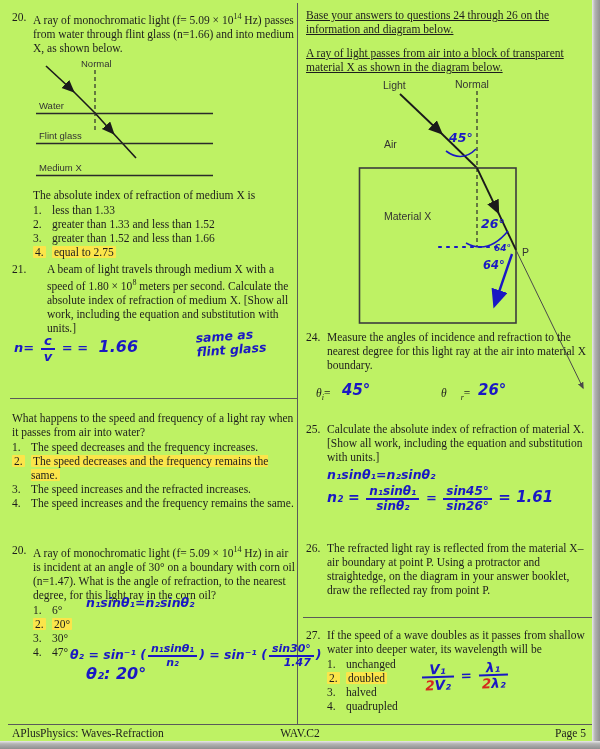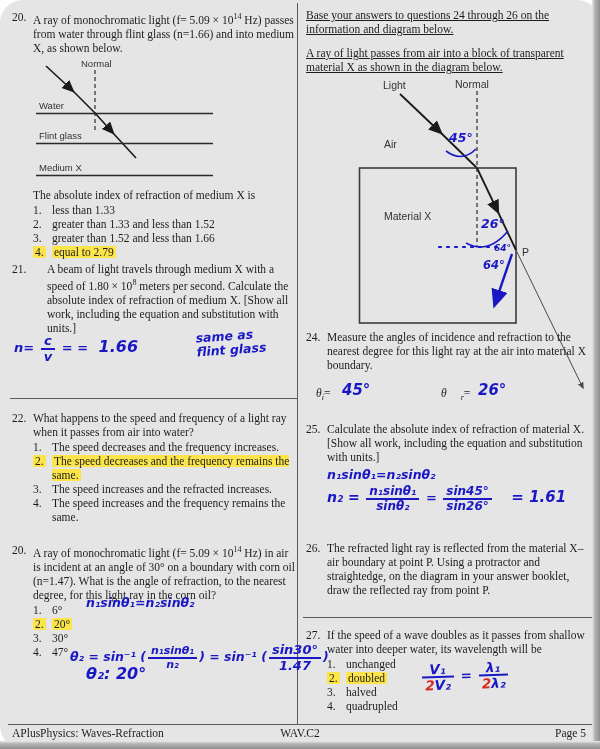--- a/index.html
+++ b/index.html
@@ -2,21 +2,21 @@
 <html style="--highlight: #fbe54a; --ink: #1a18c4; --red: #d42a1e;"><head>
 <meta charset="utf-8">
 <style>
   html,body{margin:0;padding:0;}
   body{
     width:600px;height:749px;position:relative;overflow:hidden;
     background:#ffffff;
     font-family:"Liberation Serif",serif;
     color:#1d1d1d;
   }
-  .page{position:absolute;inset:0;background:#e5e5e5;border-radius:23px;}
+  .page{position:absolute;inset:0;background:#bef264;}
   
   .frame-right{position:absolute;top:0;right:0;width:8px;height:749px;
     background:linear-gradient(90deg,#e9e9e9 0%,#b4b4b4 35%,#8f8f8f 100%);}
   .frame-bottom{position:absolute;left:0;bottom:0;width:600px;height:8px;
     background:linear-gradient(180deg,#e9e9e9 0%,#b4b4b4 35%,#8f8f8f 100%);}
 
   .vdivider{position:absolute;left:297px;top:3px;width:1px;height:721px;background:#5a5a5a;}
   .hdiv{position:absolute;height:1px;background:#5a5a5a;}
 
   .col{position:absolute;font-size:11.5px;line-height:14px;}
@@ -46,21 +46,21 @@
   .frac>.den{display:block;padding:0 3px;}
 
   .work21{position:absolute;left:2px;top:72px;right:0;white-space:nowrap;}
   .work21 .res{font-size:16px;margin-left:6px;}
   .note21{position:absolute;left:182px;top:-6px;width:100px;transform:rotate(-4deg);
           font-size:12.5px;line-height:14px;white-space:normal;}
 
   .q23hw{position:absolute;white-space:nowrap;}
   .q25work{margin-top:4px;}
   .q25work .line2{margin-top:3px;}
-  .q25work .res{font-size:15px;margin-left:13px;}
+  .q25work .res{font-size:15px;margin-left:0;}
   .q27hw{position:absolute;left:93px;top:33px;white-space:nowrap;transform:rotate(-2deg);font-size:13.5px;}
 
   .ansrow{position:absolute;left:0;right:0;height:24px;}
   .ansrow>span{position:absolute;top:0;}
   .ptheta{font-family:"Liberation Serif",serif;font-style:italic;}
   .hwans{font-family:"DejaVu Sans",sans-serif;font-style:italic;font-weight:bold;
          color:var(--ink,#1a18c4);font-size:15px;}
 
   .dlabel{font-family:"Liberation Sans",sans-serif;font-size:9.5px;fill:#333;}
   .dlabel2{font-family:"Liberation Sans",sans-serif;font-size:10.5px;fill:#333;}
@@ -118,21 +118,21 @@
           <div class="choice">
               <span class="cnum">2.</span>
               <span class="ctext">greater than 1.33 and less than 1.52</span>
             </div>
           <div class="choice">
               <span class="cnum">3.</span>
               <span class="ctext">greater than 1.52 and less than 1.66</span>
             </div>
           <div class="choice">
               <span class="cnum"><span class="hl">4.</span></span>
-              <span class="ctext"><span class="hl">equal to 2.79</span></span>
+              <span class="ctext"><span class="hl">equal to 2.75</span></span>
             </div>
         </div>
       </div>
     </div>
 
     <div class="q" style="top:254px;height:140px;gap:14px;">
       <div class="qnum">21.</div>
       <div class="qbody">
         <div><span>A beam of light travels through medium X with a speed of 1.80 × 10</span><span class="sup">8</span><span> meters per second.  Calculate the absolute index of refraction of medium X.  [Show all work, including the equation and substitution with units.]</span></div>
       </div>
@@ -142,21 +142,20 @@
         <span>=</span>
         <span>=</span>
         <span class="res">1.66</span>
         <span class="note21"><span>same as</span><br><span>flint glass</span></span>
       </div>
     </div>
 
     <div class="hdiv" style="top:390px;left:-2px;width:287px;"></div>
 
     <div class="q" style="top:403px;">
-      <div class="qnum">22.</div>
       <div class="qbody">
         <div>What happens to the speed and frequency of a light ray when it passes from air into water?</div>
         <div class="choices">
           <div class="choice">
               <span class="cnum">1.</span>
               <span class="ctext">The speed decreases and the frequency increases.</span>
             </div>
           <div class="choice">
               <span class="cnum"><span class="hl">2.</span></span>
               <span class="ctext"><span class="hl">The speed decreases and the frequency remains the same.</span></span>
@@ -194,21 +193,21 @@
               <span class="cnum">4.</span>
               <span class="ctext">47°</span>
             </div>
         </div>
       </div>
       <div class="hw q23hw" style="left:74px;top:53px;font-size:12.5px;">n₁sinθ₁=n₂sinθ₂</div>
       <div class="hw q23hw" style="left:58px;top:100px;font-size:12.5px;">
         <span>θ₂ = sin⁻¹</span>
         <span>(</span><span class="frac" style="font-size:11px;"><span class="num">n₁sinθ₁</span><span class="den">n₂</span></span><span>)</span>
         <span>= sin⁻¹</span>
-        <span>(</span><span class="frac" style="font-size:13px;"><span class="num">sin30°</span><span class="den">1.47</span></span><span>)</span>
+        <span>(</span><span class="frac" style="font-size:11px;text-align:right;"><span class="num">sin30°</span><span class="den">1.47</span></span><span>)</span>
       </div>
       <div class="hw q23hw" style="left:74px;top:124px;font-size:16px;">θ₂: 20°</div>
     </div>
   </div>
 
   <div class="col col-right">
 
     <div class="para" style="top:0;">Base your answers to questions 24 through 26 on the information and diagram below.</div>
     <div class="para" style="top:38px;">A ray of light passes from air into a block of transparent material X as shown in the diagram below.</div>
 

